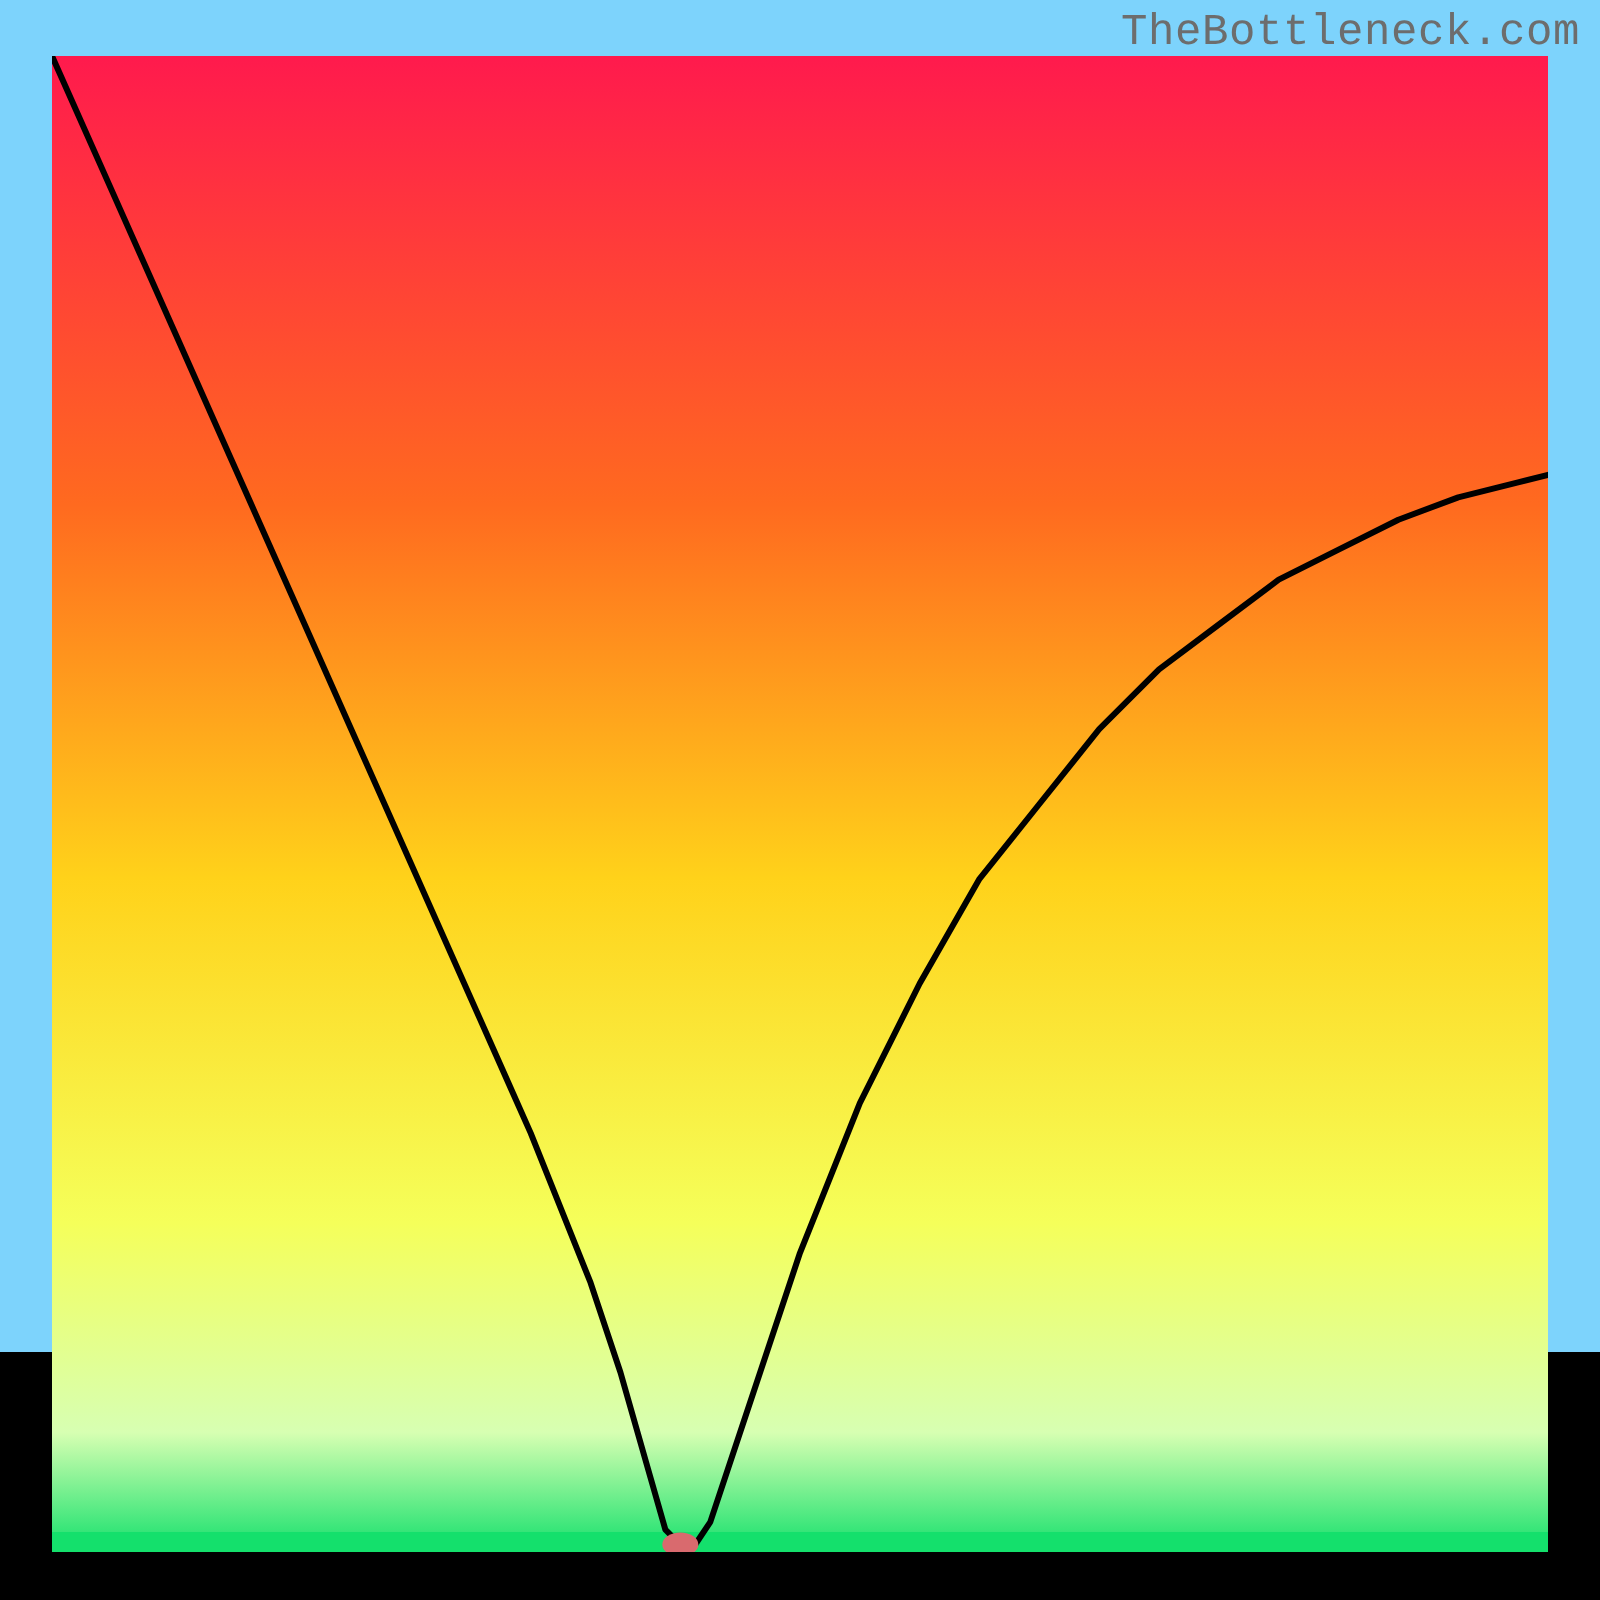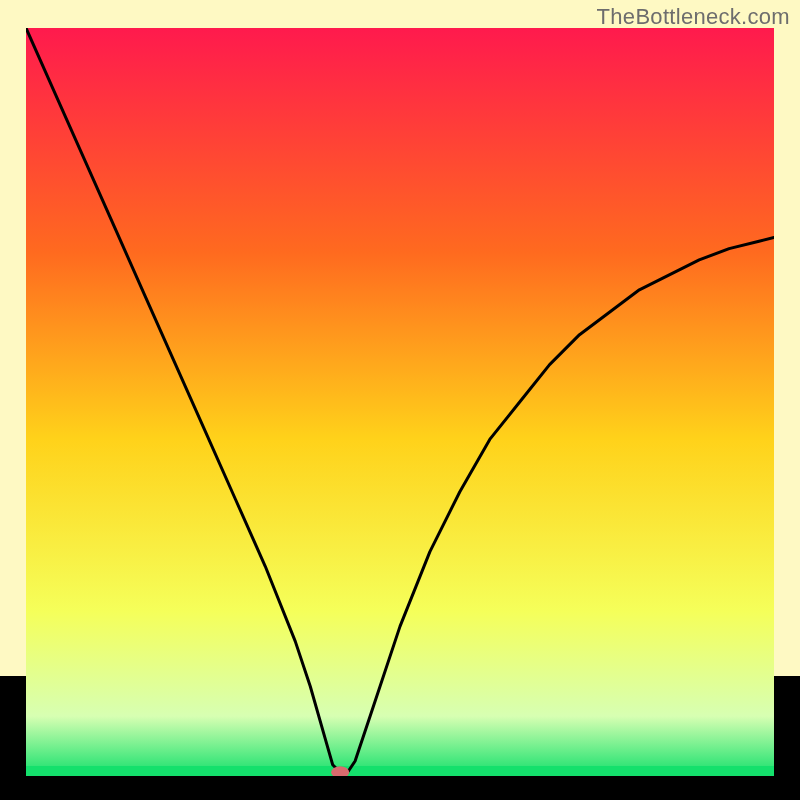--- a/index.html
+++ b/index.html
@@ -8,21 +8,22 @@
     width: 800px;
     height: 800px;
     background: #000;
     overflow: hidden;
     font-family: Arial, Helvetica, sans-serif;
   }
   .frame {
     position: relative;
     width: 800px;
     height: 676px;
-    background: #fef9c3;
+    background: #7dd3fc;
+    font-family: Liberation Mono, monospace;
   }
   .watermark {
     position: absolute;
     top: 4px;
     right: 10px;
     color: #6d6d6d;
     font-size: 22px;
     font-weight: 400;
     letter-spacing: 0.3px;
     z-index: 5;

